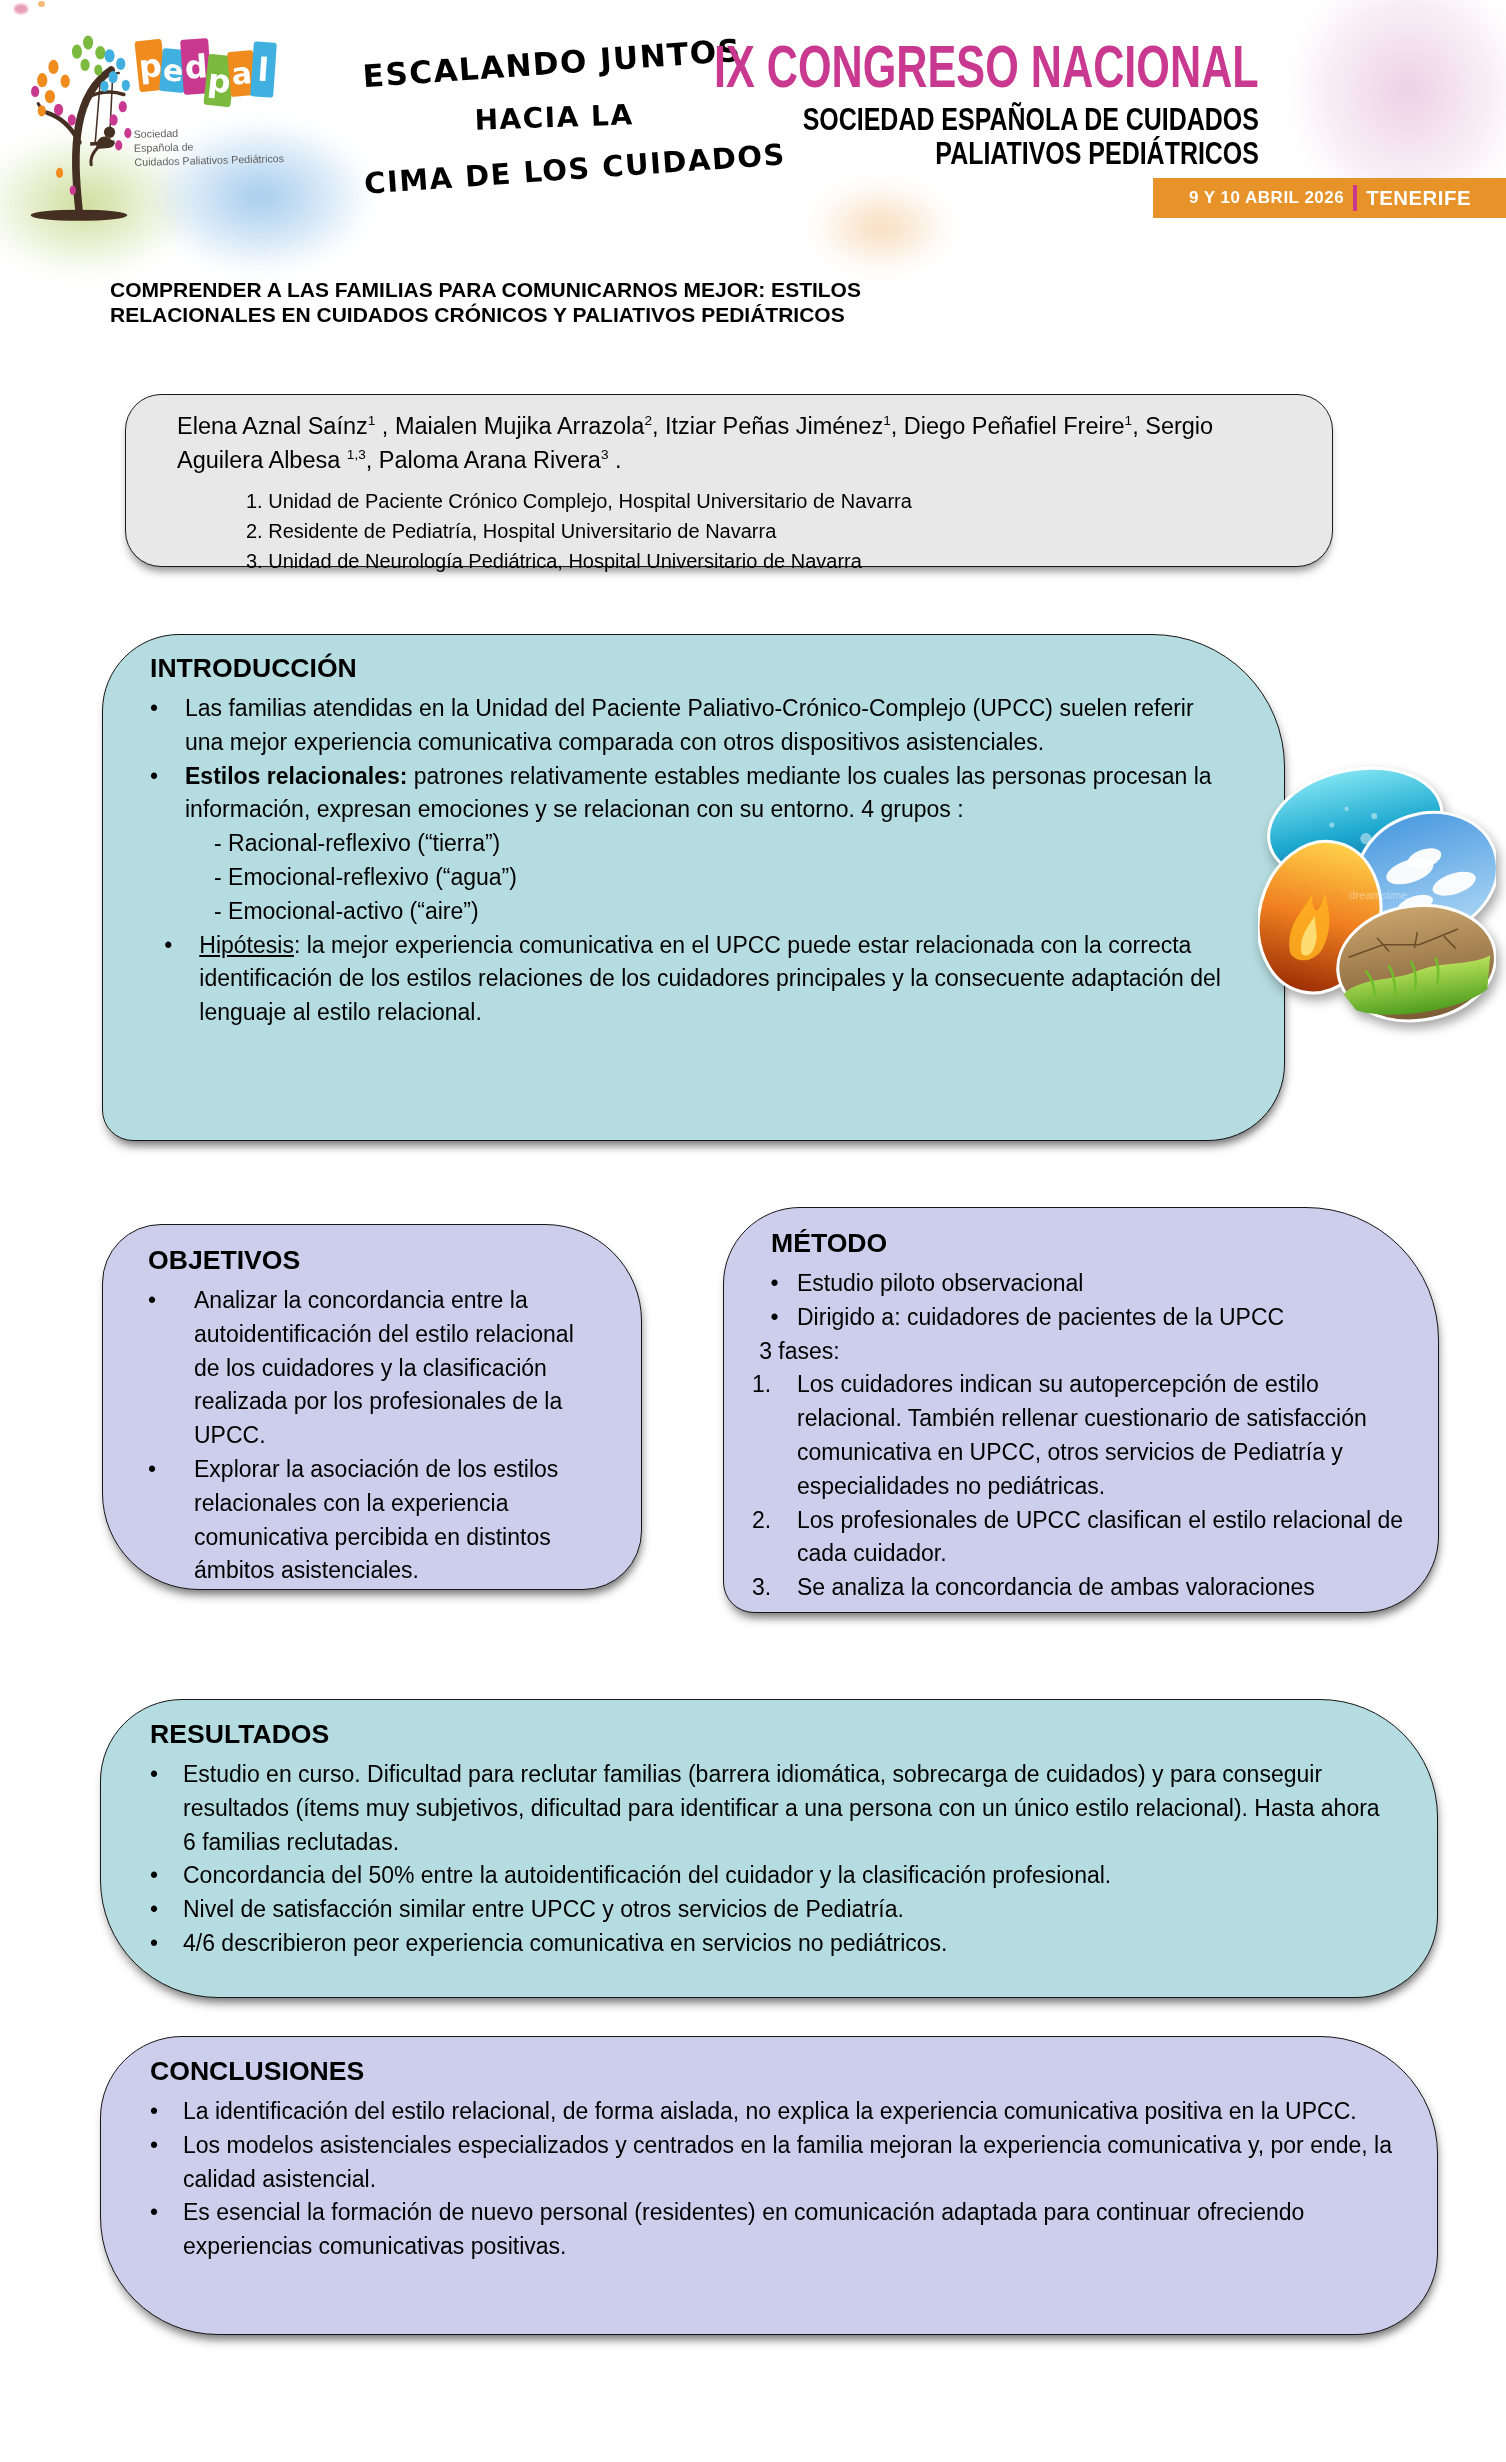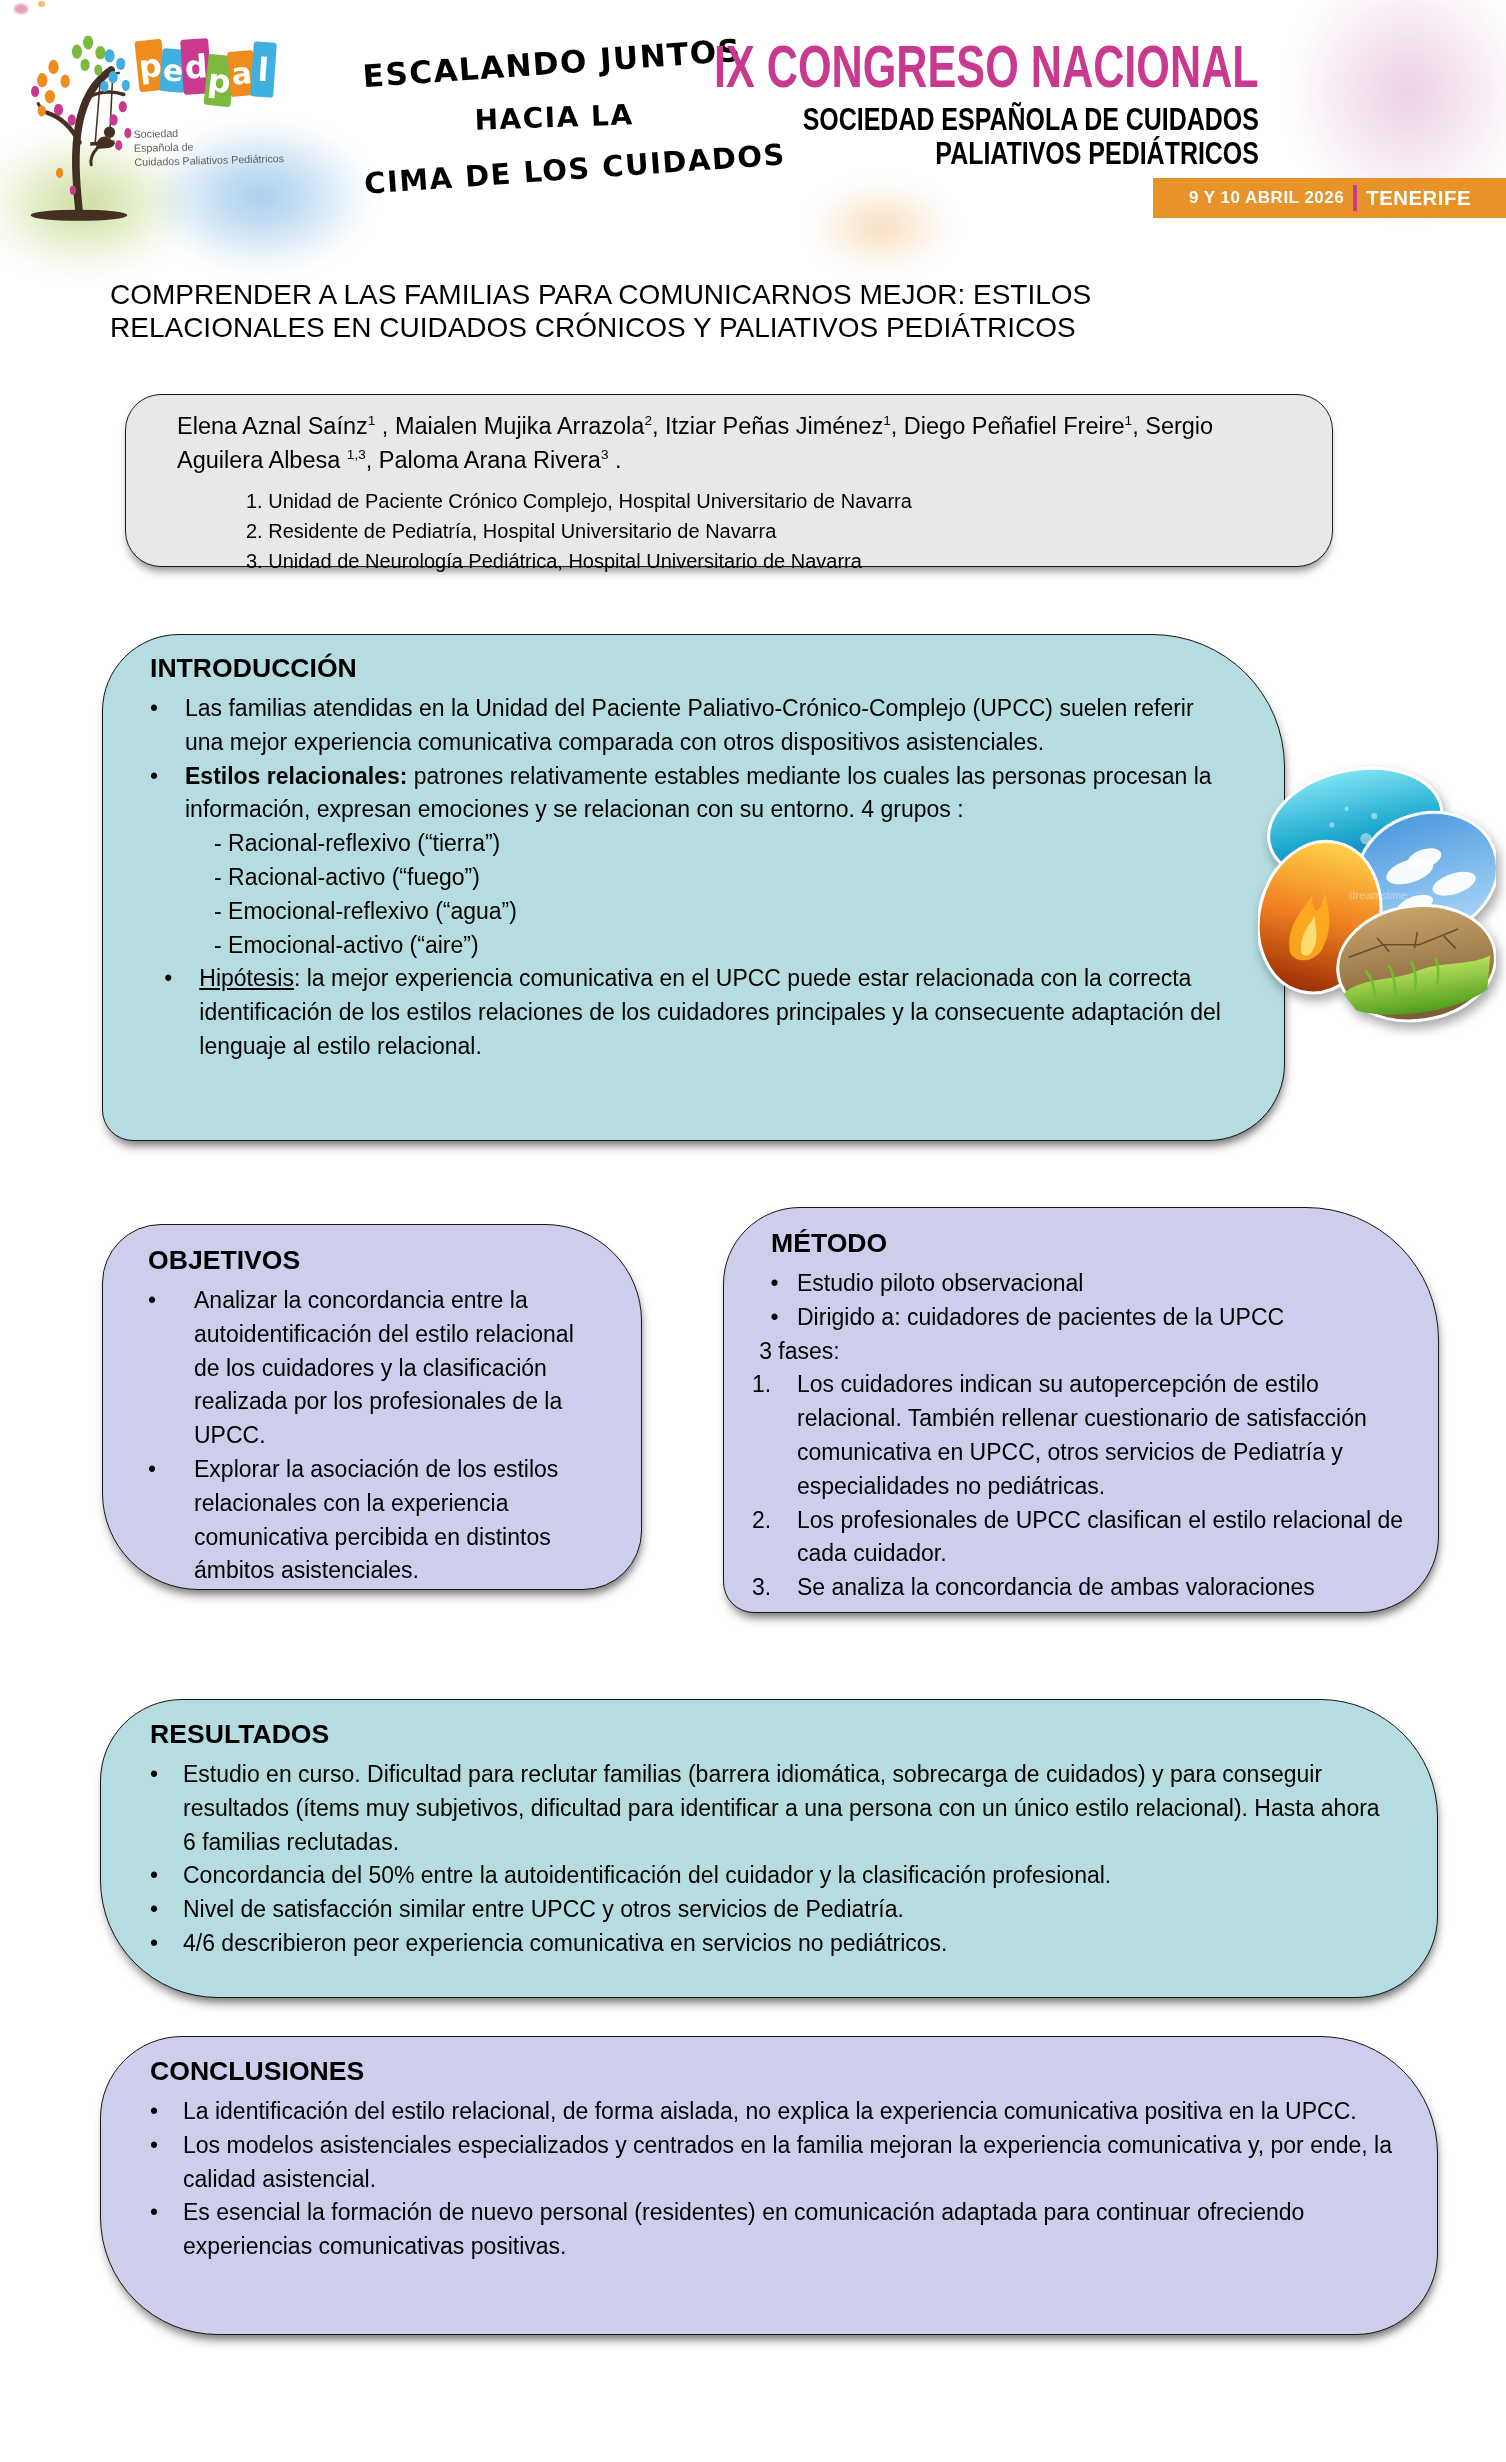--- a/index.html
+++ b/index.html
@@ -34,21 +34,21 @@
         transform:scaleX(.72);transform-origin:100% 0;}
   .society{position:absolute;right:247px;top:102px;text-align:right;font-weight:bold;font-size:32px;
         line-height:1.07;transform:scaleX(.78);transform-origin:100% 0;white-space:nowrap;}
   .banner{position:absolute;left:1153px;top:178px;width:354px;height:40px;display:flex;align-items:center;
         justify-content:center;color:#fff;font-weight:bold;}
   .banner .date{font-size:17px;letter-spacing:0.5px;}
   .banner .sep{width:3.6px;height:26.6px;margin:0 9.2px;}
   .banner .loc{font-size:20.4px;letter-spacing:0.5px;}
 
   
-  .main-title{position:absolute;left:110px;top:278px;width:1216px;font-size:28px;font-weight:normal;line-height:1.18;}
+  .main-title{position:absolute;left:110px;top:278px;width:1216px;font-size:21px;font-weight:bold;line-height:1.18;}
   .authors-box{position:absolute;left:125px;top:394px;width:1206px;height:171px;background:#E8E8E8;
         border:1.5px solid #1a1a1a;border-radius:36px;box-shadow:0 7.2px 8.2px -3.6px rgba(50,50,50,.55);}
   .authors-text{position:absolute;left:51px;top:15.3px;right:41px;font-size:23.5px;line-height:1.42;}
   sup{font-size:58%;line-height:0;}
   .affils{position:absolute;left:120px;top:91px;font-size:20px;line-height:1.5;}
 
   
   .box{position:absolute;border:1.5px solid #161616;
        box-shadow:0 8.2px 9.2px -4.1px rgba(45,45,45,.55), 6.1px 5.1px 8.2px -5.1px rgba(45,45,45,.35);}
   .teal{background:#B5DCE0;}
@@ -193,21 +193,20 @@
       <div class="bullet">
         <span class="dot">•</span>
         <span class="txt">Las familias atendidas en la Unidad del Paciente Paliativo-Crónico-Complejo (UPCC) suelen referir una mejor experiencia comunicativa comparada con otros dispositivos asistenciales.</span>
       </div>
       <div class="bullet">
         <span class="dot">•</span>
         <span class="txt"><span class="lead-bold">Estilos relacionales:</span><span> patrones relativamente estables mediante los cuales las personas procesan la información, expresan emociones y se relacionan con su entorno. 4 grupos :</span></span>
       </div>
       <div class="groups">
         <div>- Racional-reflexivo (“tierra”)</div>
-        <div>- Racional-activo (“fuego”)</div>
         <div>- Emocional-reflexivo (“agua”)</div>
         <div>- Emocional-activo (“aire”)</div>
       </div>
       <div class="bullet" style="margin-left:14.3px;">
         <span class="dot">•</span>
         <span class="txt"><span class="lead-under">Hipótesis</span><span>: la mejor experiencia comunicativa en el UPCC puede estar relacionada con la correcta identificación de los estilos relaciones de los cuidadores principales y la consecuente adaptación del lenguaje al estilo relacional.</span></span>
       </div>
     </div>
   </div>
 

